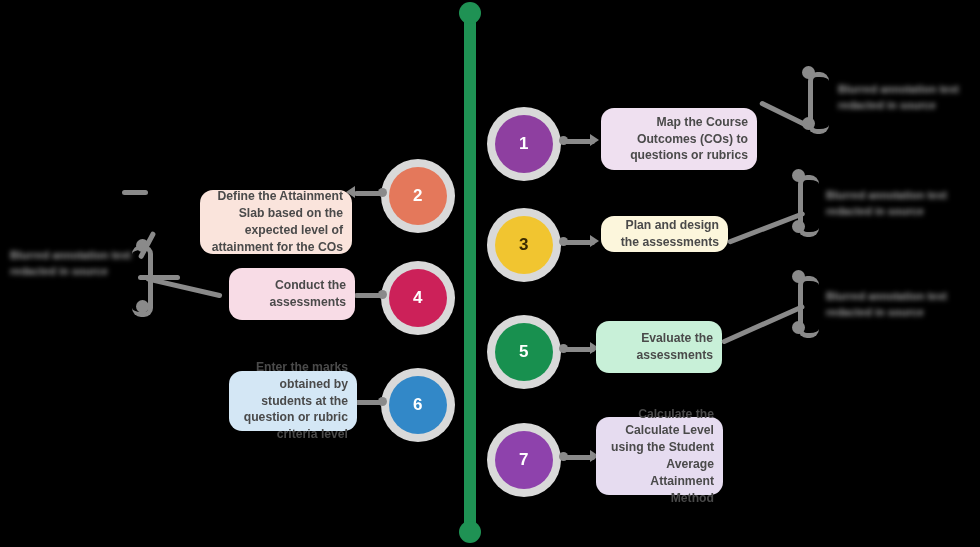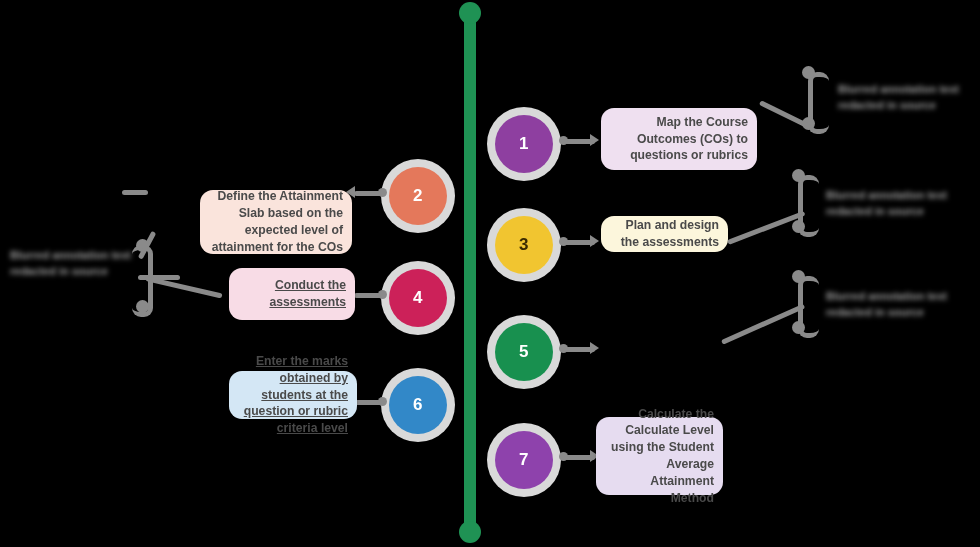--- a/index.html
+++ b/index.html
@@ -173,36 +173,37 @@
   <div class="conn-dot" style="left:559px; top:237px;"></div>
   <div class="conn-tri tri-right" style="left:590px; top:235px;"></div>
   <div class="bubble" style="left:601px; top:216px; width:127px; height:36px; background:#FCF6DC;">Plan and design the assessments</div>
 
   <div class="node" style="left:381px; top:261px;">
     <div class="disc" style="background:#CC2159;">4</div>
   </div>
   <div class="conn" style="left:354px; top:293px; width:30px;"></div>
   <div class="conn-dot" style="left:378px; top:290px;"></div>
   <div class="conn-tri tri-left" style="left:346px; top:288px;"></div>
-  <div class="bubble" style="left:229px; top:268px; width:126px; height:52px; background:#F8DCE6;text-decoration:underline;">Conduct the assessments</div>
+  <div class="bubble" style="left:229px; top:268px; width:126px; height:52px; background:#F8DCE6;">Conduct the assessments</div>
 
   <div class="node" style="left:487px; top:315px;">
     <div class="disc" style="background:#18904F;">5</div>
   </div>
   <div class="conn" style="left:563px; top:347px; width:32px;"></div>
   <div class="conn-dot" style="left:559px; top:344px;"></div>
   <div class="conn-tri tri-right" style="left:590px; top:342px;"></div>
+  <div class="bubble" style="left:596px; top:321px; width:126px; height:52px; background:#C8F0D8;">Evaluate the assessments</div>
 
   <div class="node" style="left:381px; top:368px;">
     <div class="disc" style="background:#3288C8;">6</div>
   </div>
   <div class="conn" style="left:354px; top:400px; width:30px;"></div>
   <div class="conn-dot" style="left:378px; top:397px;"></div>
   <div class="conn-tri tri-left" style="left:346px; top:395px;"></div>
-  <div class="bubble" style="left:229px; top:371px; width:128px; height:48px; background:#D4E7F5;text-decoration:underline;">Enter the marks obtained by students at the question or rubric criteria level</div>
+  <div class="bubble" style="left:229px; top:371px; width:128px; height:60px; background:#D4E7F5;">Enter the marks obtained by students at the question or rubric criteria level</div>
 
   <div class="node" style="left:487px; top:423px;">
     <div class="disc" style="background:#8E42AC;">7</div>
   </div>
   <div class="conn" style="left:563px; top:455px; width:32px;"></div>
   <div class="conn-dot" style="left:559px; top:452px;"></div>
   <div class="conn-tri tri-right" style="left:590px; top:450px;"></div>
   <div class="bubble" style="left:596px; top:417px; width:127px; height:78px; background:#E6DCF0;">Calculate the Calculate Level using the Student Average Attainment Method</div>
 
   <div class="bracket right-side" style="left:808px; top:72px; width:16px; height:52px;"></div>

